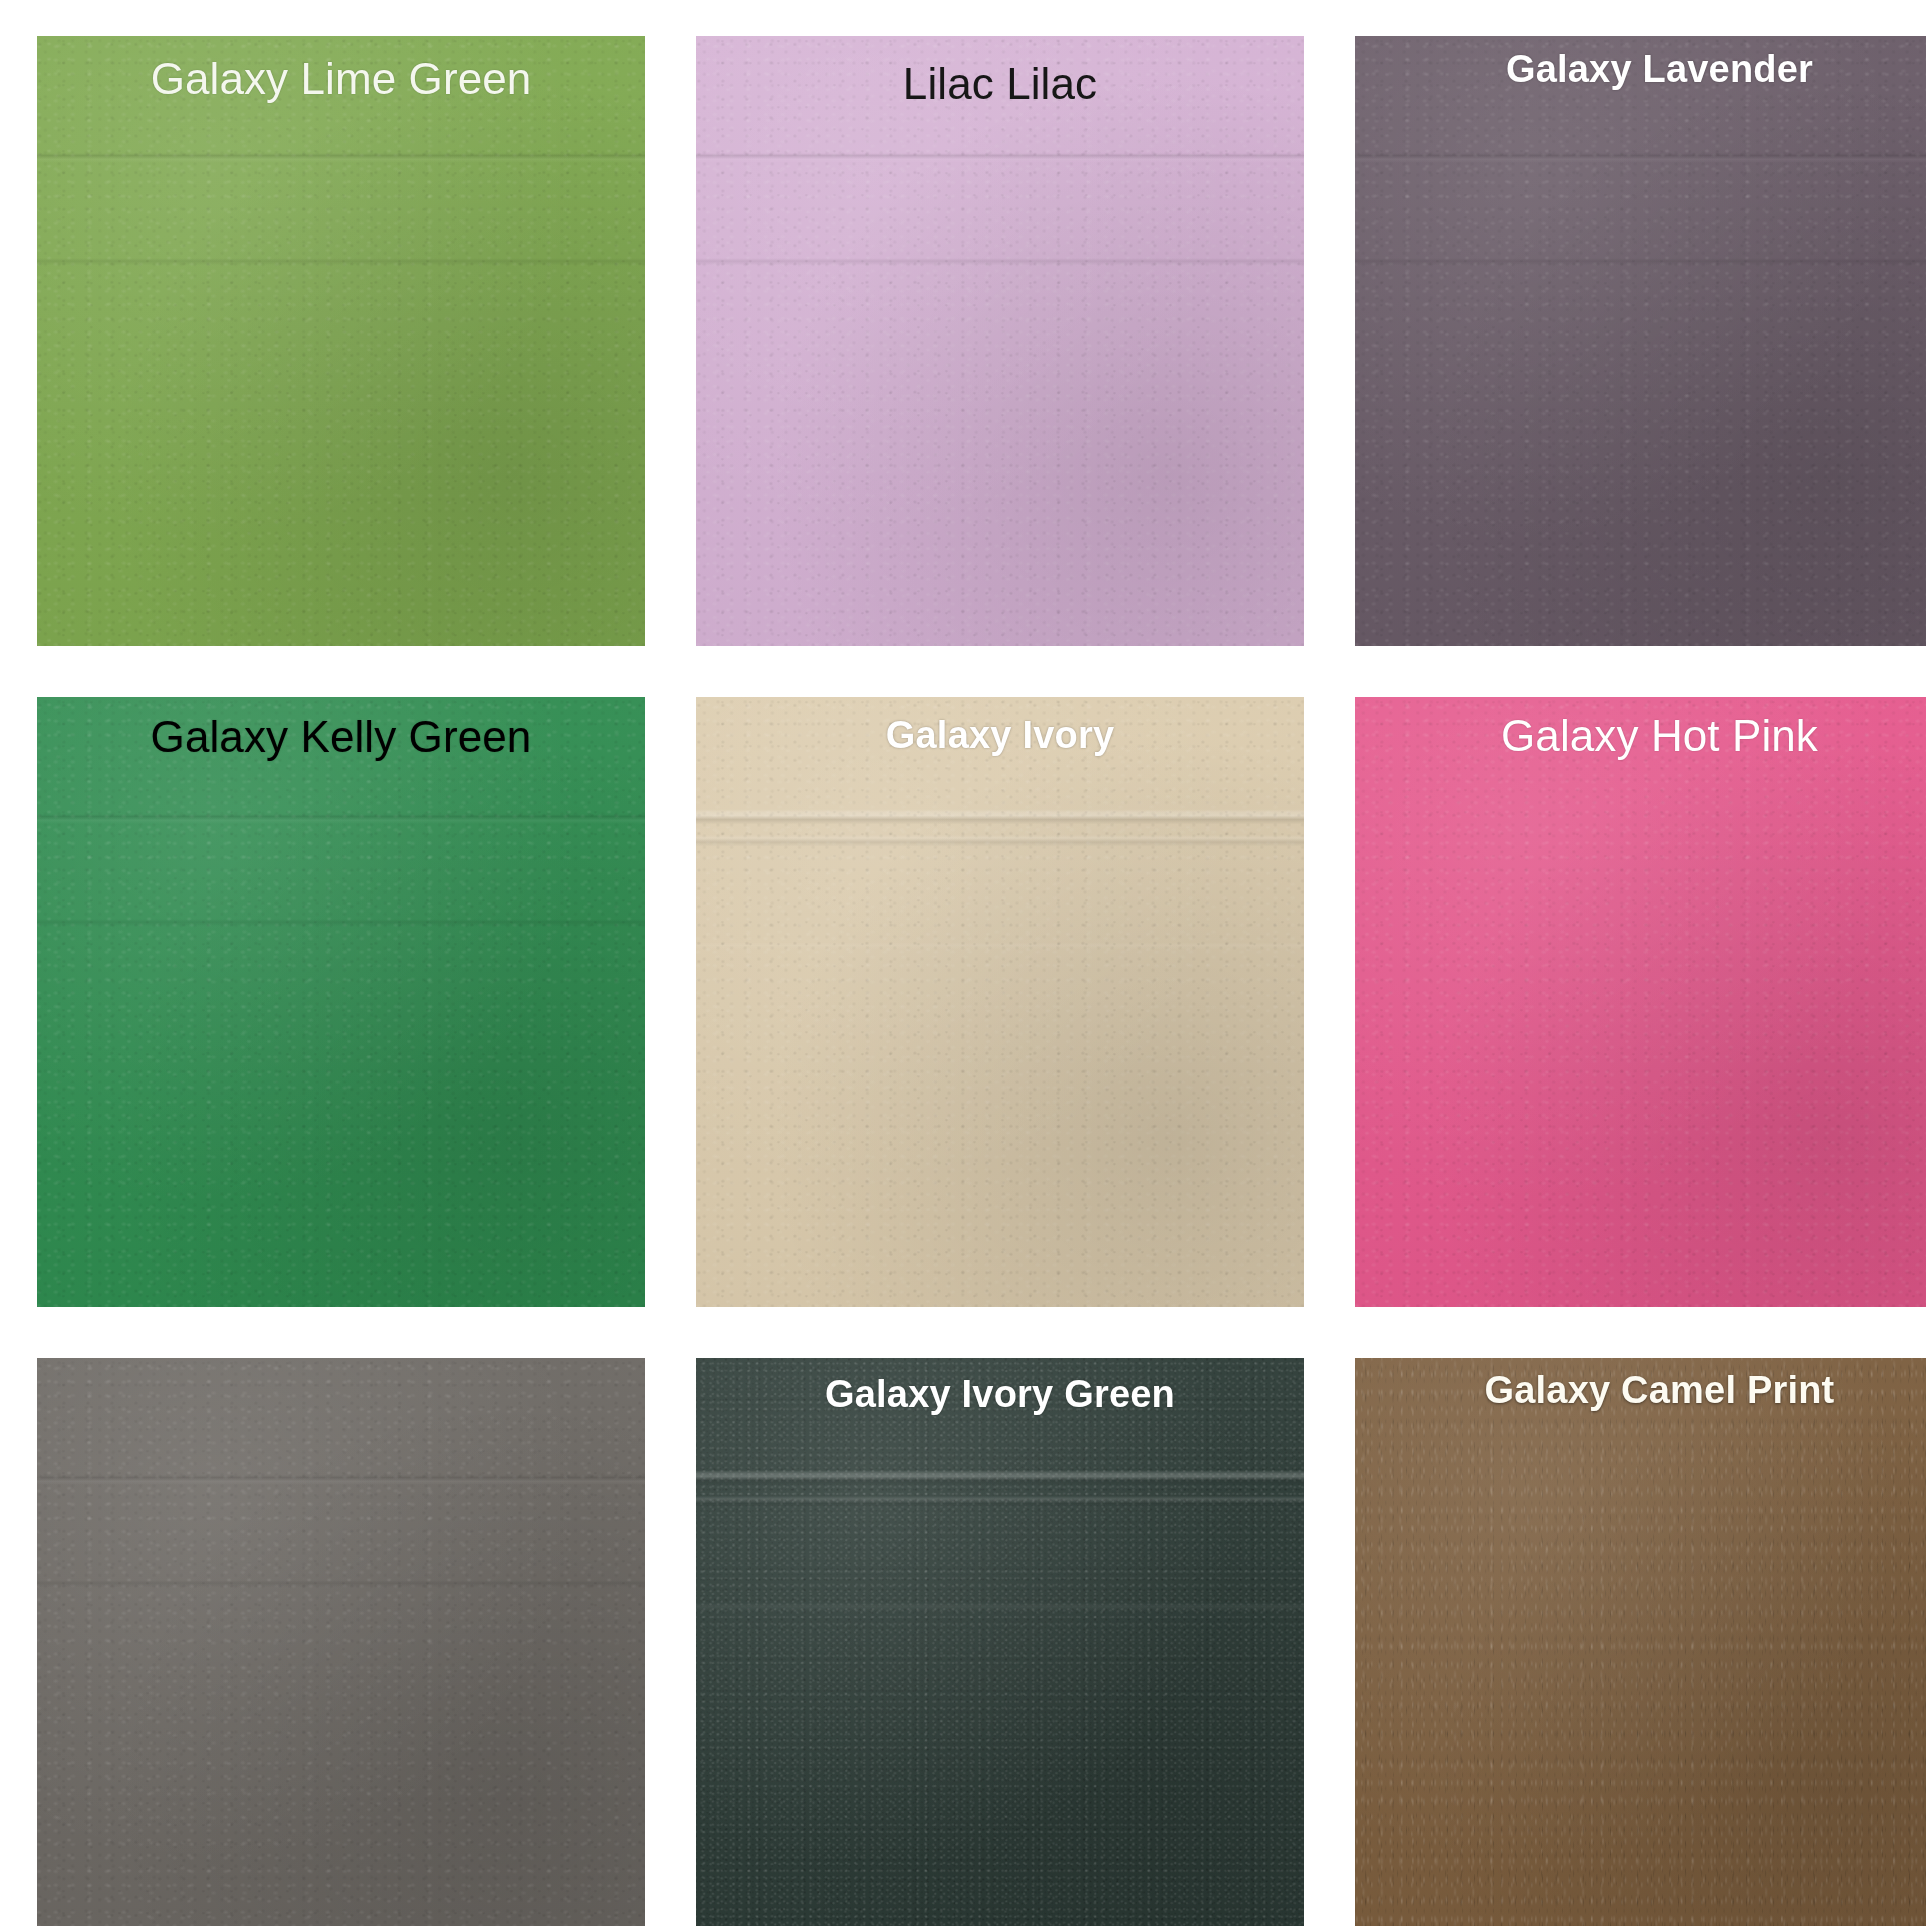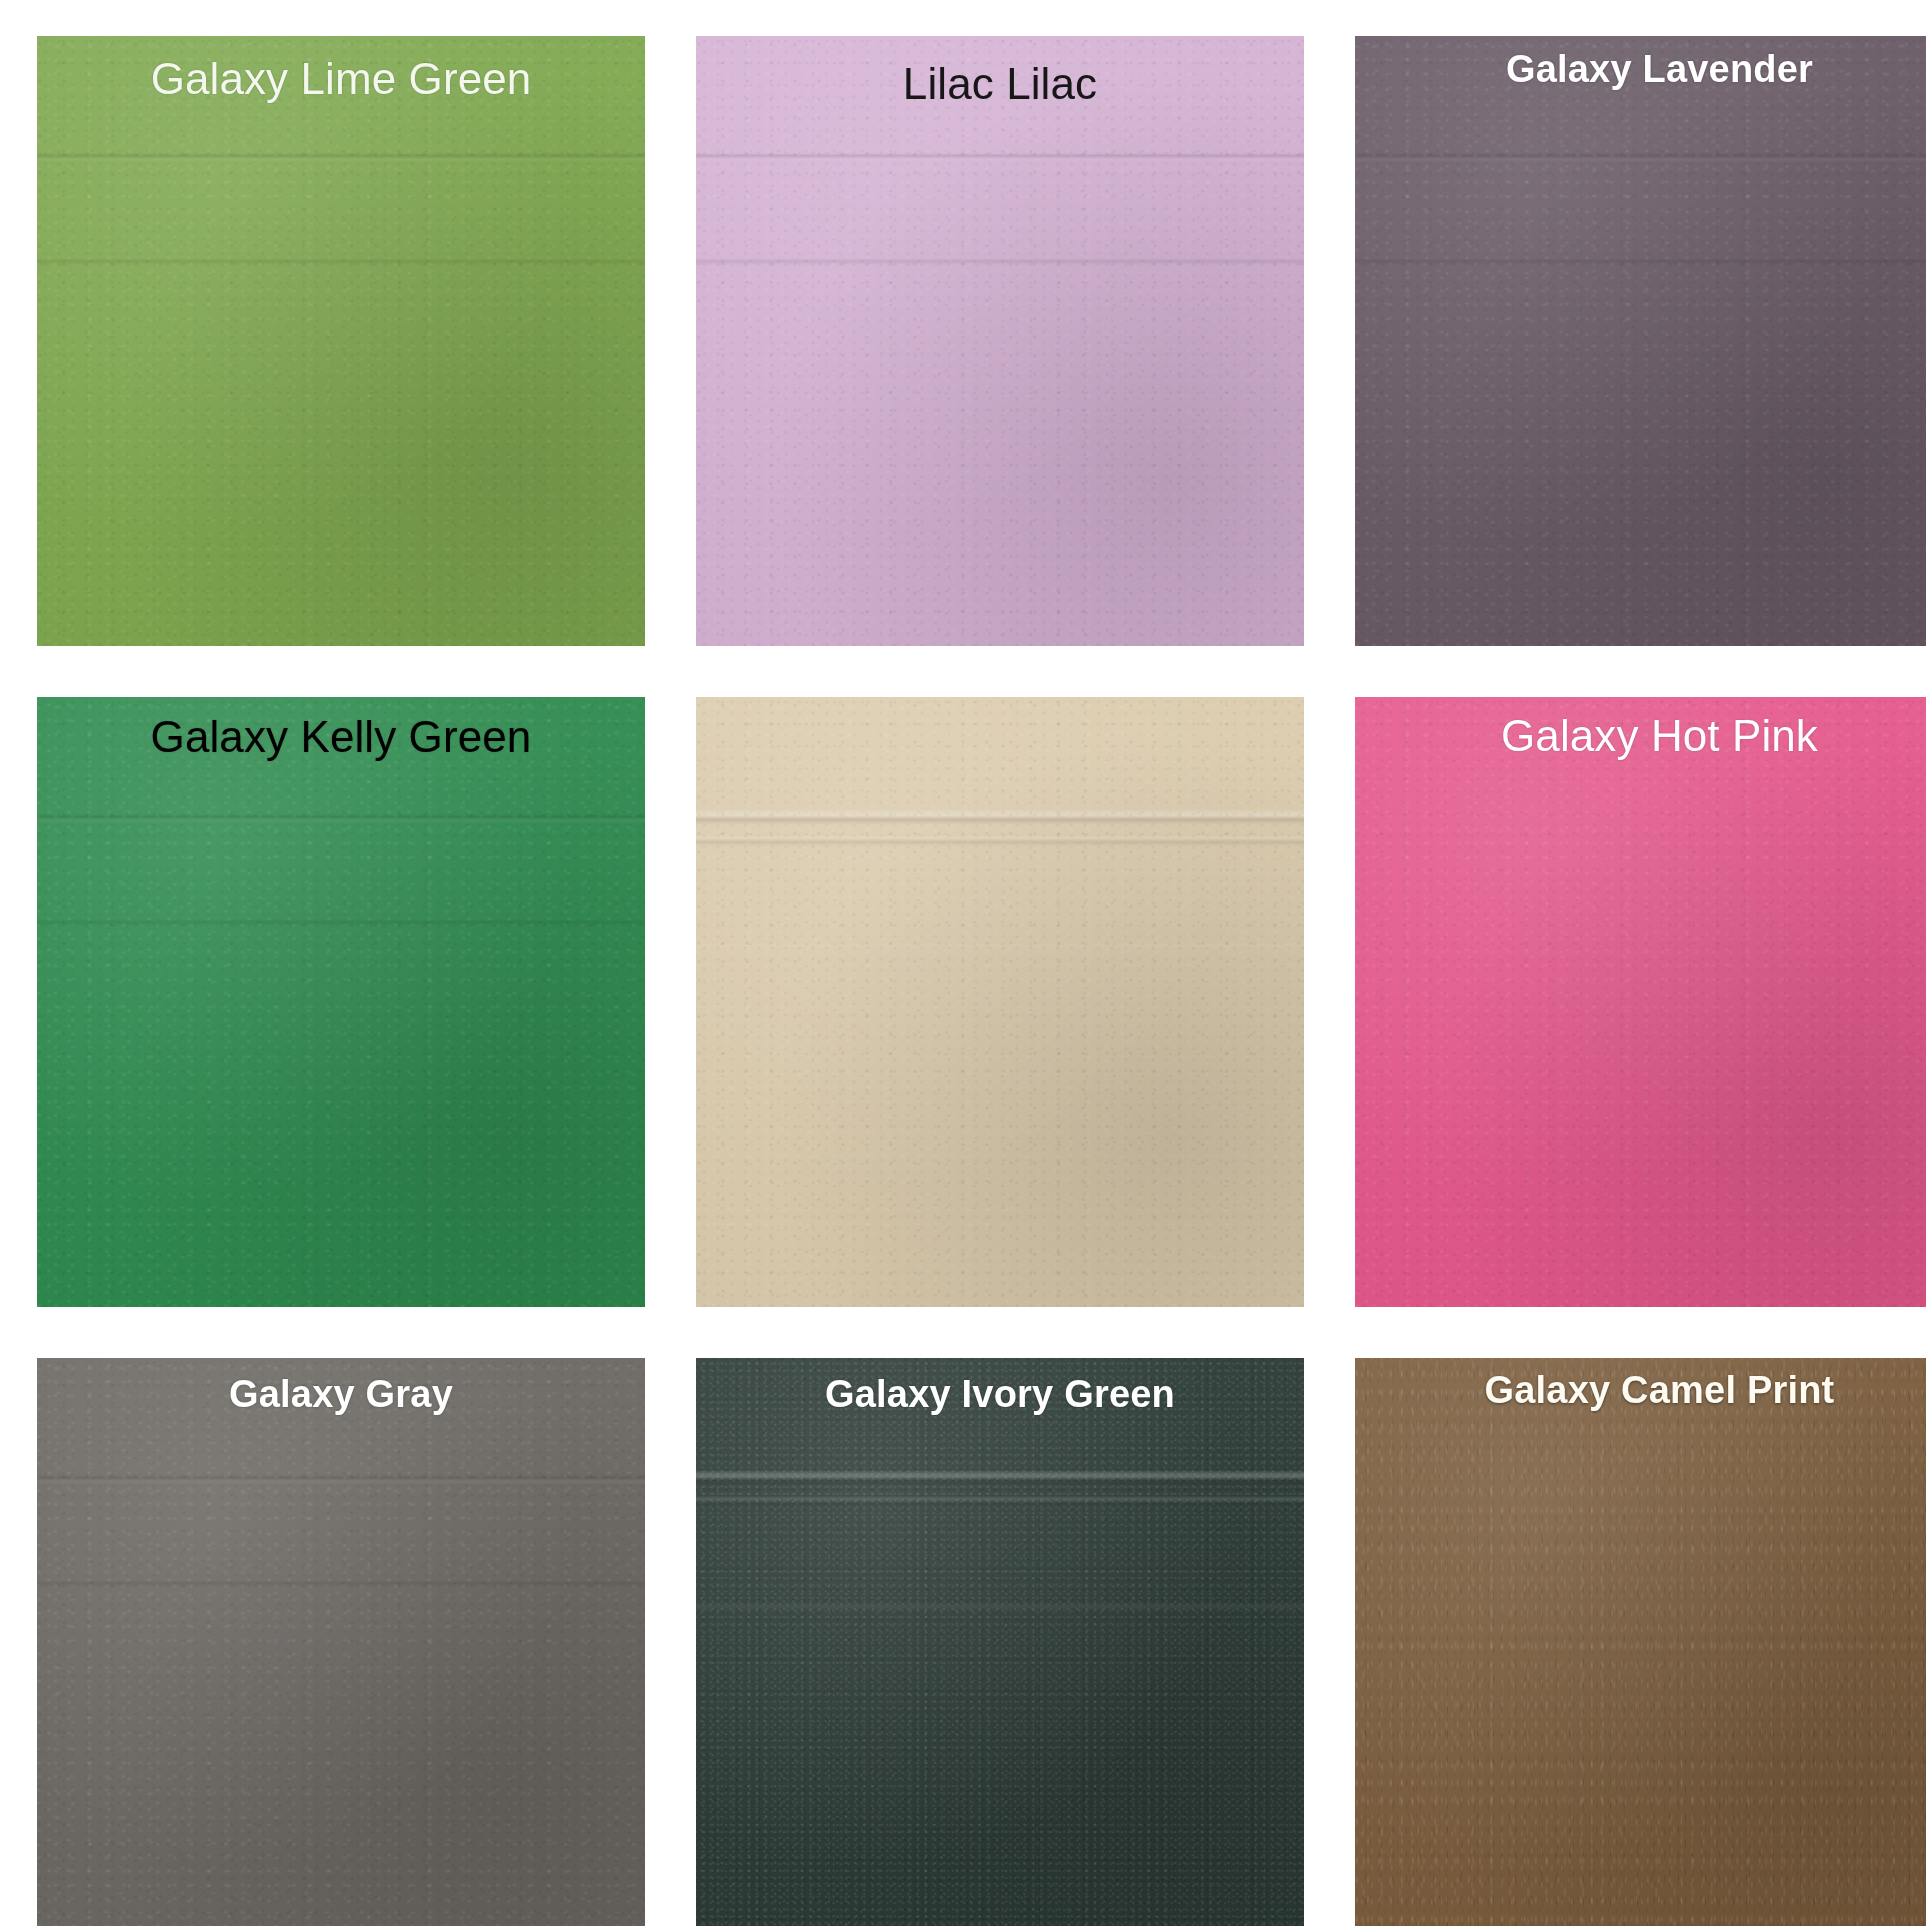--- a/index.html
+++ b/index.html
@@ -197,36 +197,36 @@
     <div class="shade"></div>
     <div class="crease"></div>
     <div class="swatch-label light" style="top: 17.7px; color: #000000;">Galaxy Kelly Green</div>
   </div>
 
   <div class="swatch" data-crease="strong" style="background:#DCCCAE;">
     <div class="base" style="background:#DCCCAE;"></div>
     <div class="grain"></div>
     <div class="shade"></div>
     <div class="crease"></div>
+    <div class="swatch-label bold" style="top: 19px; color: rgb(255, 255, 255);">Galaxy Ivory</div>
   </div>
 
   <div class="swatch" data-crease="false" style="background:#E5588C;">
     <div class="base" style="background:#E5588C;"></div>
     <div class="grain"></div>
     <div class="shade"></div>
     <div class="crease"></div>
     <div class="swatch-label light" style="top: 16.5px; color: rgb(255, 255, 255);">Galaxy Hot Pink</div>
   </div>
 
   <div class="swatch" data-crease="true" style="background:#6B6762;">
     <div class="base" style="background:#6B6762;"></div>
     <div class="grain"></div>
     <div class="shade"></div>
     <div class="crease"></div>
-    <div class="swatch-label bold" style="top: 16.5px; color: rgb(255, 255, 255);">Galaxy Gray</div>
   </div>
 
   <div class="swatch" data-crease="strong" data-texture="pebble" style="background:#2B3A35;">
     <div class="base" style="background:#2B3A35;"></div>
     <div class="grain"></div>
     <div class="shade"></div>
     <div class="crease"></div>
     <div class="swatch-label bold" style="top: 16.5px; color: rgb(255, 255, 255);">Galaxy Ivory Green</div>
   </div>
 

